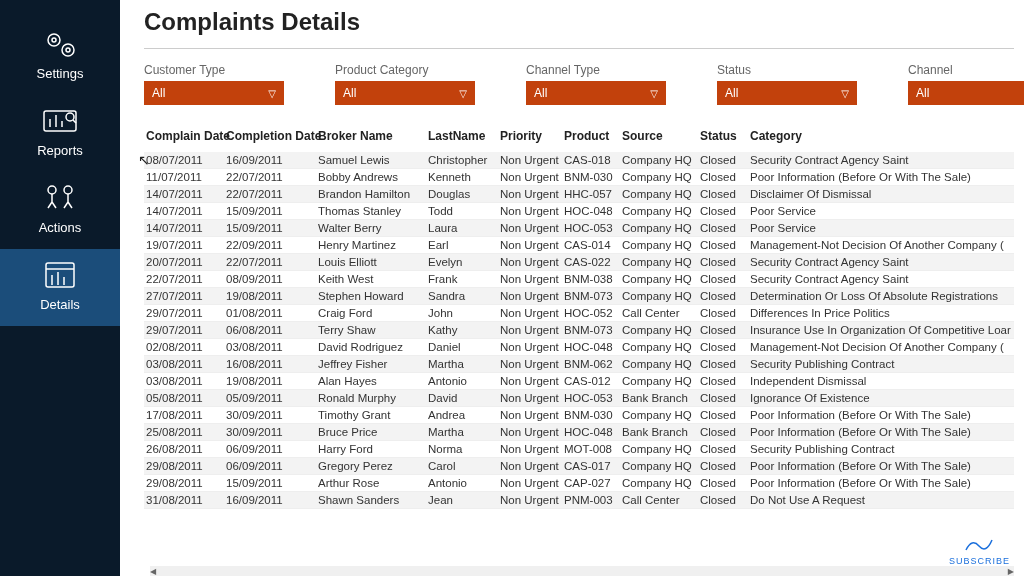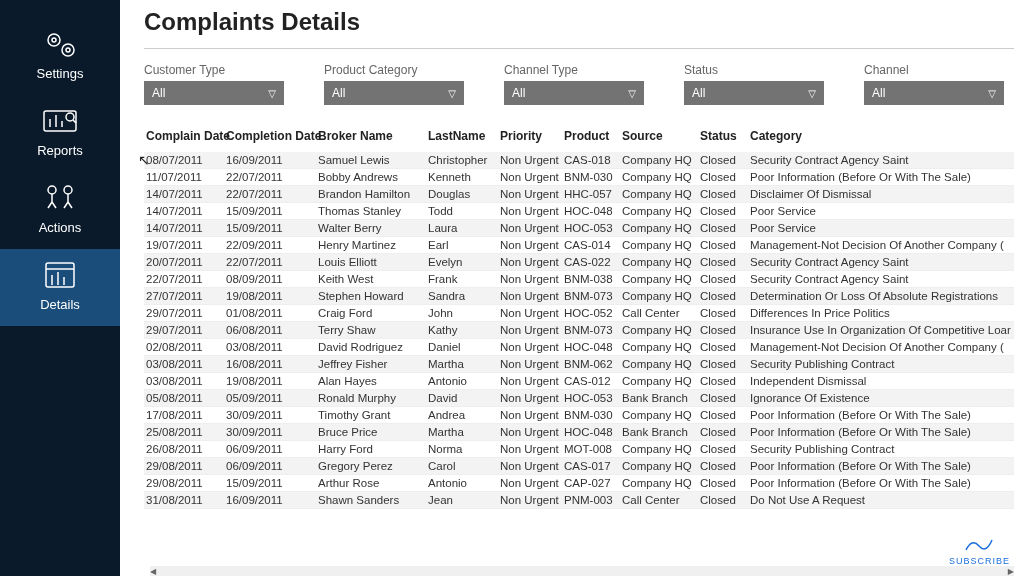--- a/index.html
+++ b/index.html
@@ -52,34 +52,34 @@
     font-weight: 700;
     color: #222;
     padding-bottom: 8px;
   }
   .divider {
     border-top: 1px solid #ccc;
     margin: 4px 0 14px 0;
   }
   .filters {
     display: flex;
-    gap: 40px;
+    gap: 51px;
     padding-bottom: 18px;
   }
   .filter {
     display: flex;
     flex-direction: column;
     gap: 4px;
   }
   .filter-label {
     font-size: 12px;
     color: #666;
   }
   .filter-select {
-    background: #737373;
+    background: #c2410c;
     color: #fff;
     width: 140px;
     height: 24px;
     display: flex;
     align-items: center;
     justify-content: space-between;
     padding: 0 8px;
     cursor: pointer;
     font-size: 12px;
   }

